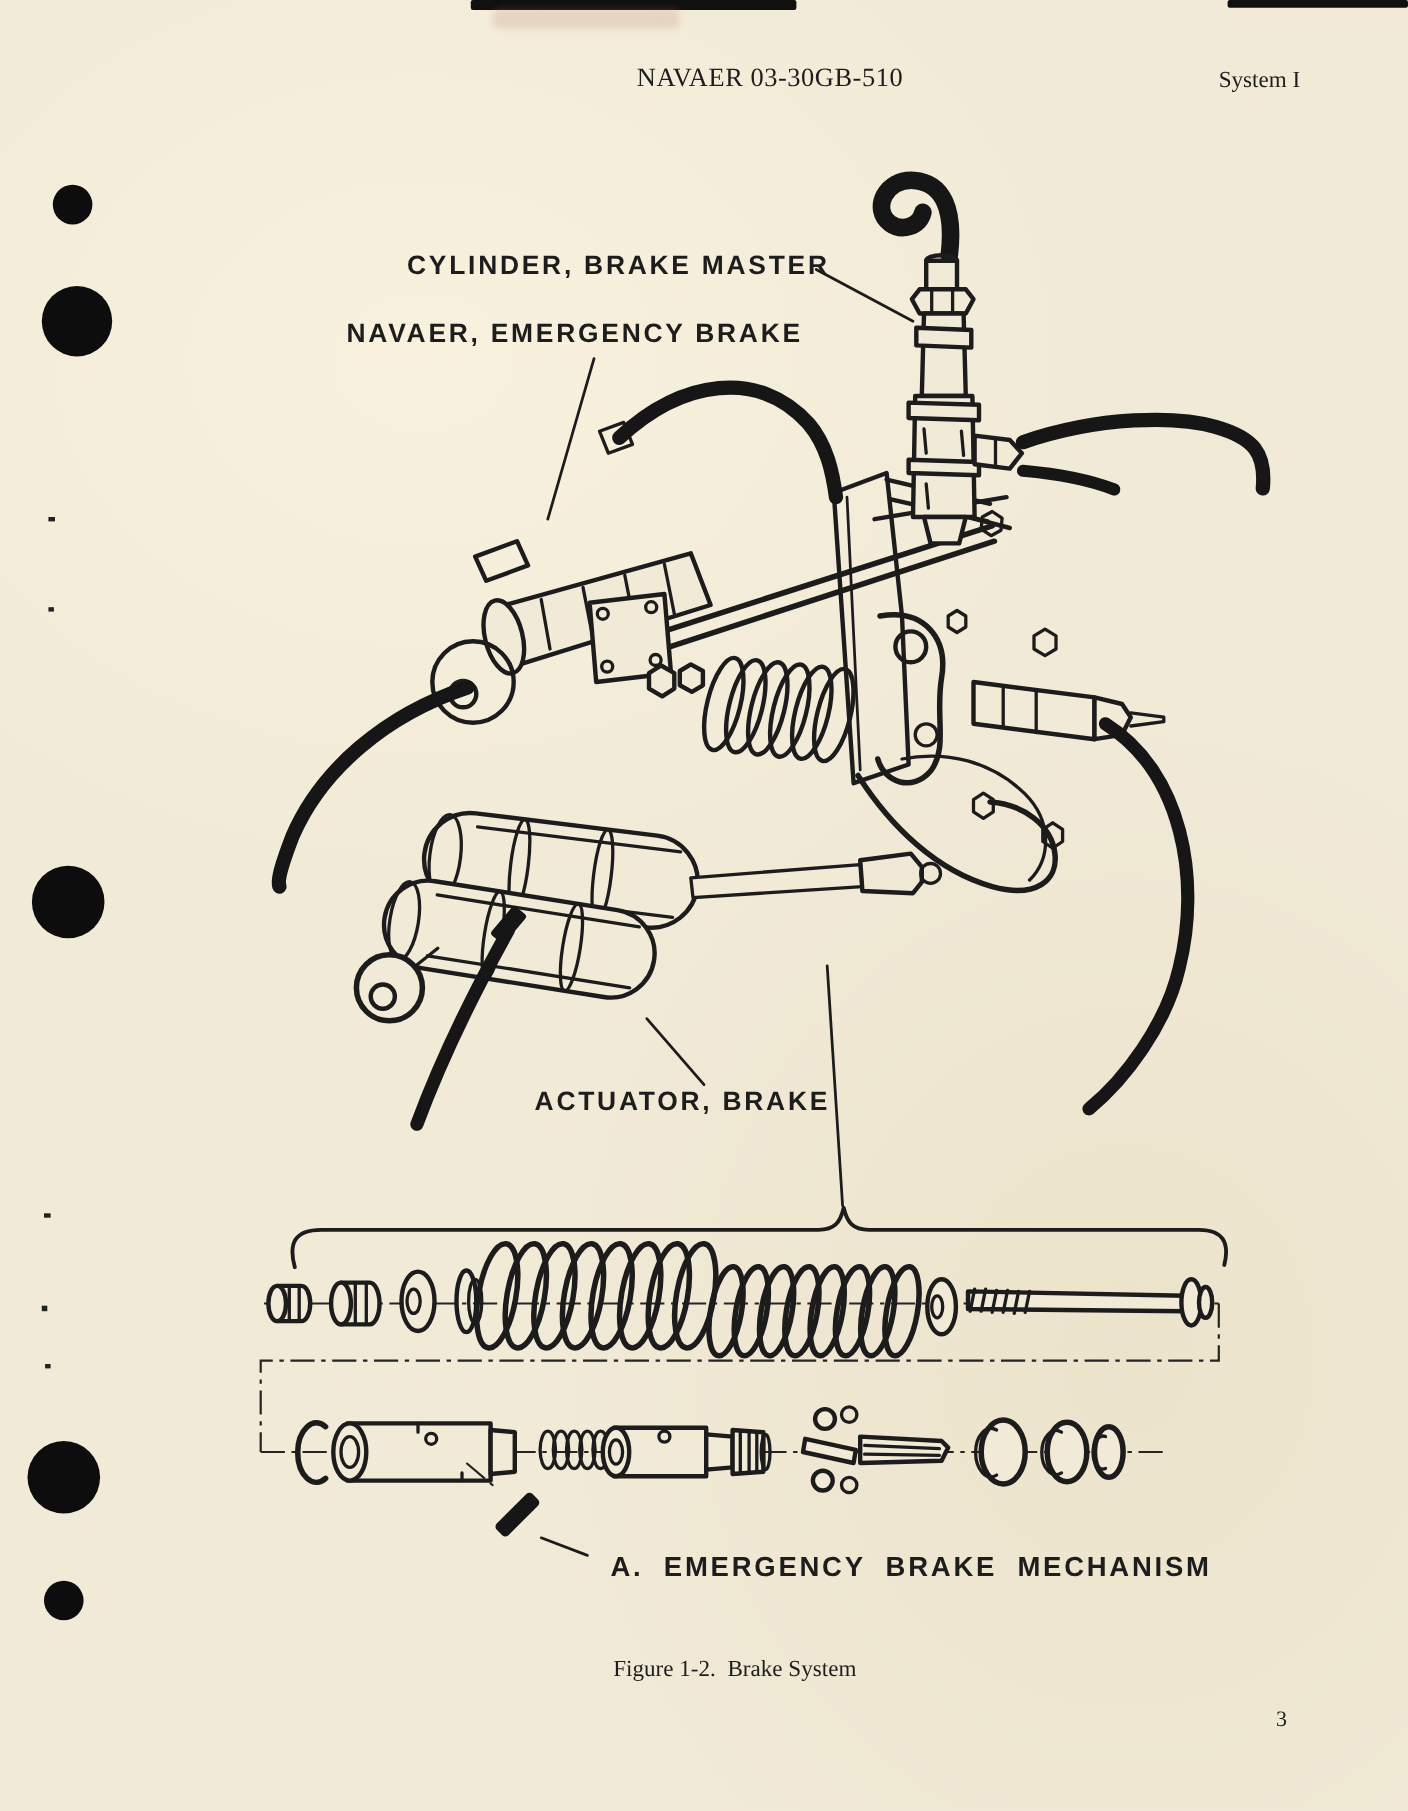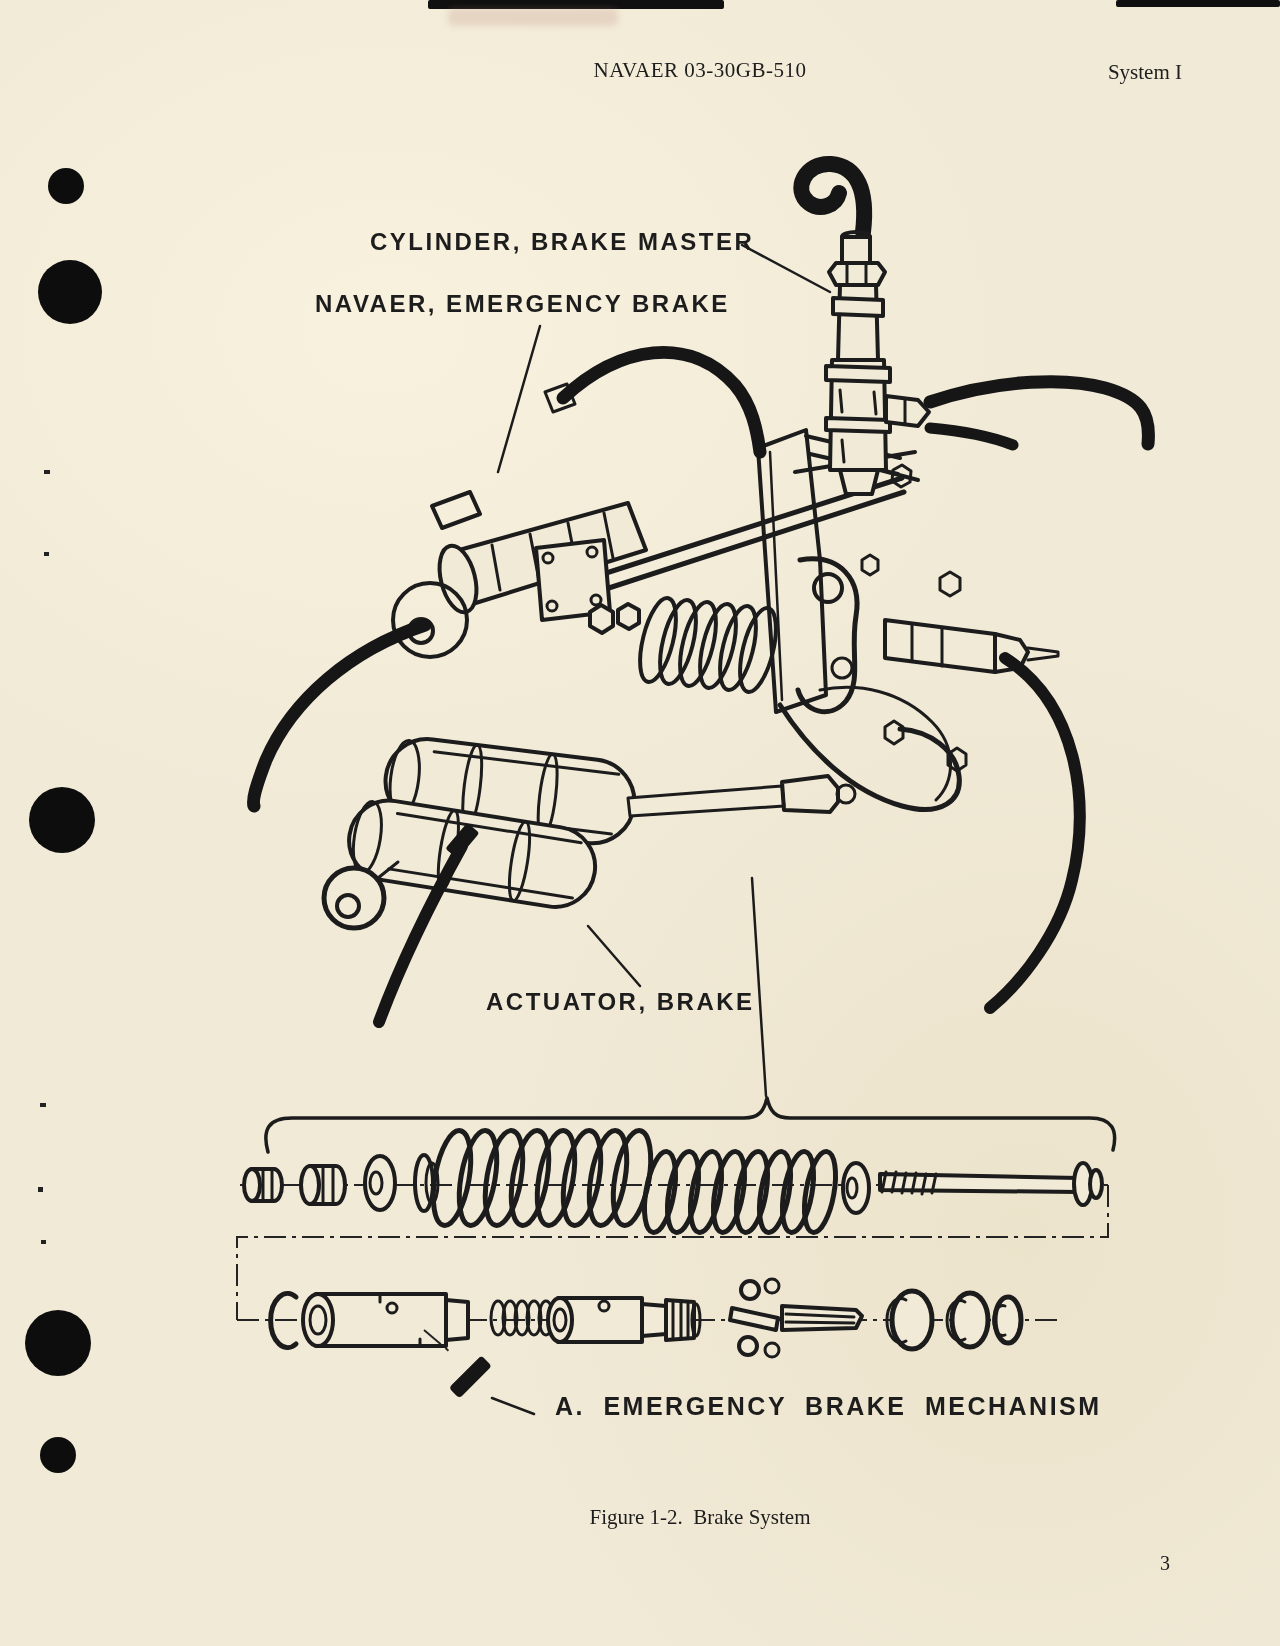--- a/index.html
+++ b/index.html
@@ -29,20 +29,21 @@
     white-space:pre;
   }
   .mech-label{
     font-family:"Liberation Sans", sans-serif;
     font-weight:bold;
     font-size:25px;
     letter-spacing:2.5px;
     word-spacing:9px;
     color:#1d1d1d;
     white-space:pre;
+    margin-top:19px;
   }
   .scan-bar{background:#101010;border-radius:2px;}
   .smudge{background:rgba(186,128,112,.22);filter:blur(3px);border-radius:6px;}
   .punch{background:#0d0d0d;border-radius:50%;}
   .tick{background:#222;position:absolute;}
   svg .ln{fill:none;stroke:#1c1c1c;stroke-width:4;stroke-linecap:round;stroke-linejoin:round;}
   svg .ln2{fill:none;stroke:#1c1c1c;stroke-width:5;stroke-linecap:round;stroke-linejoin:round;}
   svg .ln3{fill:none;stroke:#1c1c1c;stroke-width:3;stroke-linecap:round;stroke-linejoin:round;}
   svg .fat{fill:none;stroke:#161616;stroke-width:13;stroke-linecap:round;}
   svg .thin{fill:none;stroke:#1c1c1c;stroke-width:2.5;stroke-linecap:round;}
@@ -61,21 +62,21 @@
 <div class="abs punch" style="left:38px;top:260px;width:64px;height:64px;"></div>
 <div class="abs punch" style="left:29px;top:787px;width:66px;height:66px;"></div>
 <div class="abs punch" style="left:25px;top:1310px;width:66px;height:66px;"></div>
 <div class="abs punch" style="left:40px;top:1437px;width:36px;height:36px;"></div>
 <div class="tick" style="left:44px;top:470px;width:6px;height:4px;"></div>
 <div class="tick" style="left:44px;top:552px;width:5px;height:4px;"></div>
 <div class="tick" style="left:40px;top:1103px;width:6px;height:4px;"></div>
 <div class="tick" style="left:38px;top:1187px;width:5px;height:5px;"></div>
 <div class="tick" style="left:41px;top:1240px;width:5px;height:4px;"></div>
 
-<div class="abs serif" style="left:700px;top:58px;transform:translateX(-50%);font-size:21px;letter-spacing:.5px;">NAVAER 03-30GB-510</div>
+<div class="abs serif" style="left:700px;top:58px;transform:translateX(-50%);font-size:24px;letter-spacing:.5px;">NAVAER 03-30GB-510</div>
 <div class="abs serif" style="right:98px;top:60px;font-size:21px;">System I</div>
 
 <svg class="abs" style="left:0;top:0;" width="1280" height="1646" viewBox="0 0 1280 1646">
 
   <g>
     <path class="ln" d="M758,448 L806,430 L820,560 L826,695 L776,712 Z"></path>
     <path class="thin" d="M770,452 L782,700"></path>
     <path class="ln" d="M806,436 L900,458 M810,454 L898,474 M880,470 L918,480"></path>
     <path class="ln" d="M795,472 L915,452"></path>
 
@@ -317,15 +318,15 @@
     <path class="thin" d="M492,1398 L534,1414"></path>
   </g>
 </svg>
 
 <div class="abs callout" style="left:370px;top:228px;">CYLINDER, BRAKE MASTER</div>
 <div class="abs callout" style="left:315px;top:290px;">NAVAER, EMERGENCY BRAKE</div>
 <div class="abs callout" style="left:486px;top:988px;">ACTUATOR, BRAKE</div>
 
 <div class="abs mech-label" style="left:555px;top:1392px;">A. EMERGENCY BRAKE MECHANISM</div>
 
-<div class="abs serif" style="left:700px;top:1505px;transform:translateX(-50%);">Figure 1-2.  Brake System</div>
+<div class="abs serif" style="left:668px;top:1505px;transform:translateX(-50%);">Figure 1-2.  Brake System</div>
 
 <div class="abs serif" style="left:1160px;top:1552px;font-size:20px;">3</div>
 
 </body></html>

